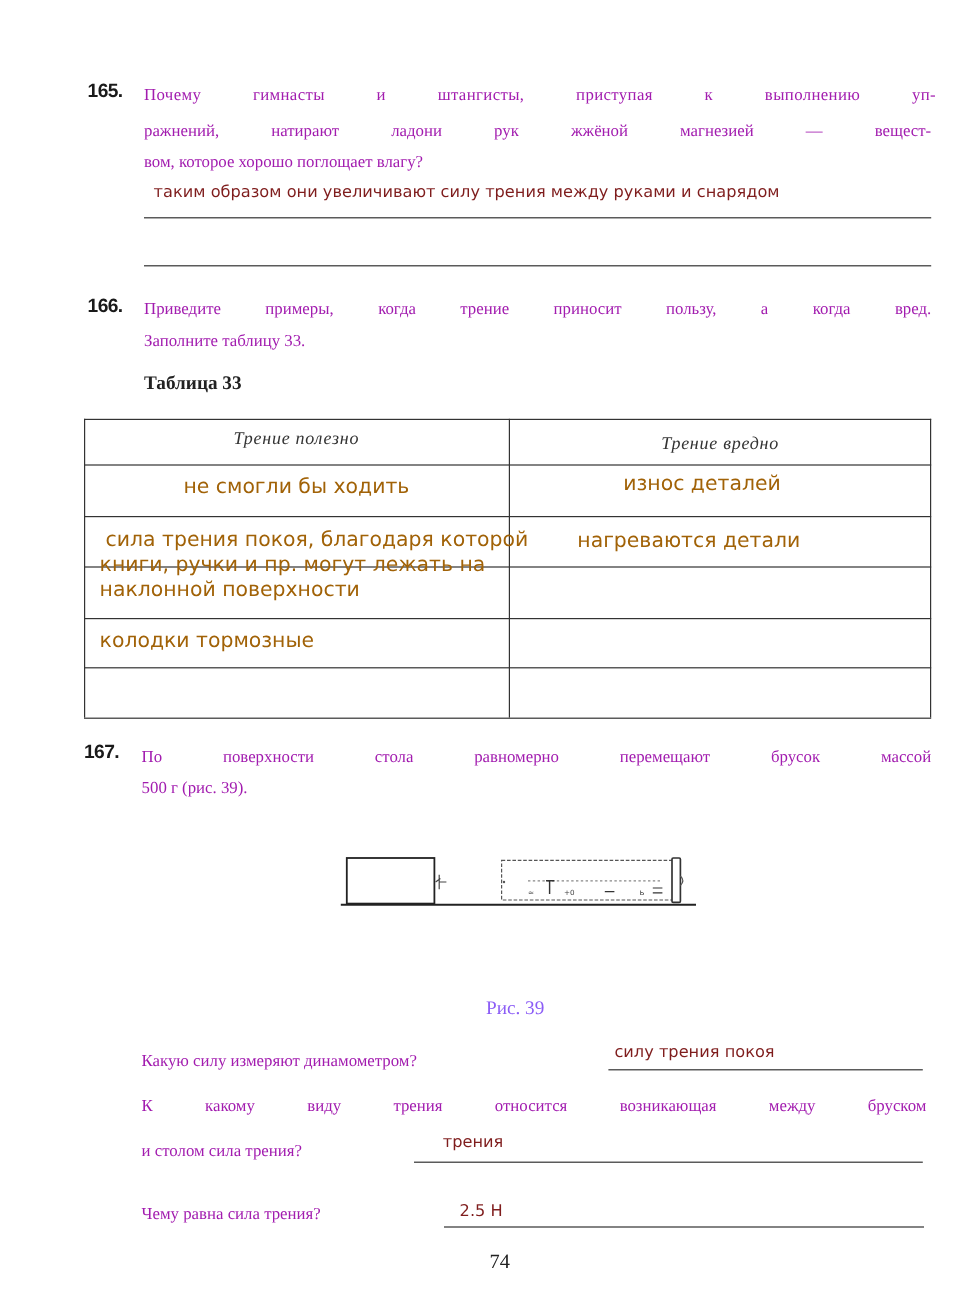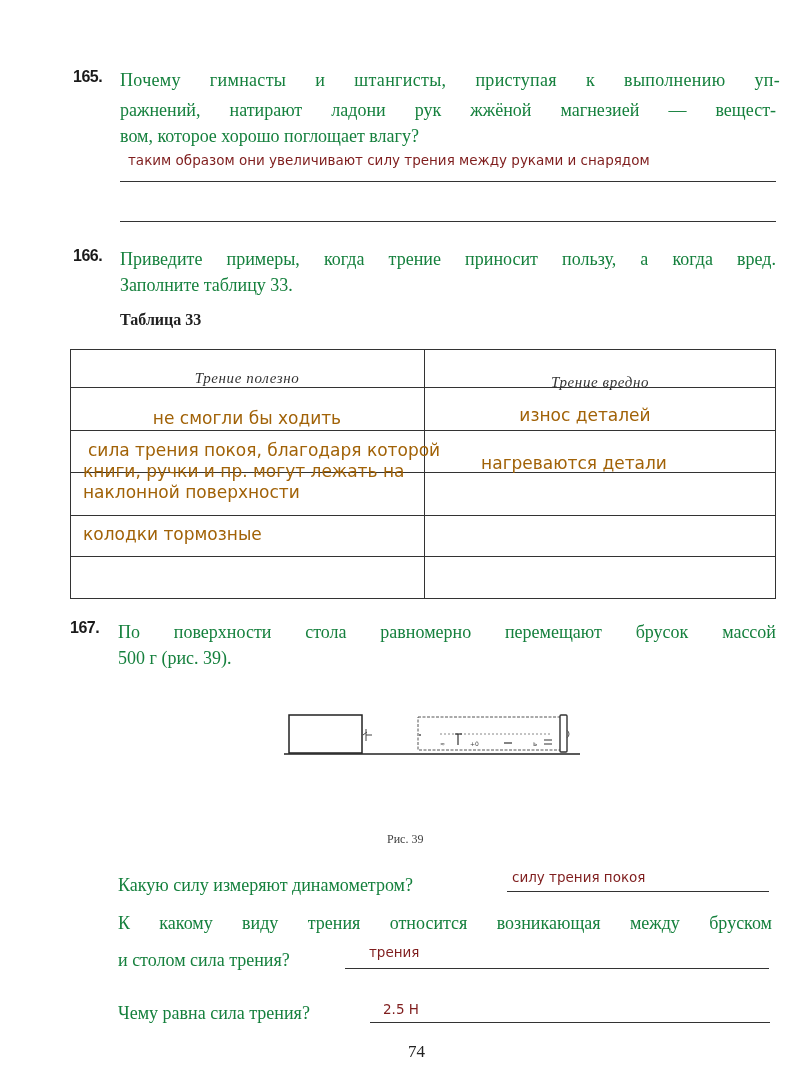--- a/index.html
+++ b/index.html
@@ -6,41 +6,41 @@
   body {
     width: 811px; height: 1088px; background: #ffffff; position: relative; overflow: hidden;
     color: #1a1a1a;
     font-family: "Liberation Serif", "DejaVu Serif", serif;
   }
   .abs { position: absolute; }
   .qnum {
     font-family: "Liberation Sans", "DejaVu Sans", sans-serif;
     font-weight: bold; font-size: 16px; letter-spacing: -0.5px;
   }
-  .qtext { font-size: 18px; line-height: 26px; color: #15803d; }
+  .qtext { font-size: 14px; line-height: 26px; color: #a21caf; }
   .answer {
     font-family: "DejaVu Sans", "Liberation Sans", sans-serif;
     font-size: 13.5px; color: #7f1d1d;
   }
   .rule { position: absolute; height: 0; border-top: 1.3px solid #333; }
 
   
   .tbl { position: absolute; left: 70px; top: 349px; width: 706px; height: 249px; }
   .tbl .hline { position: absolute; left: 0; width: 706px; border-top: 1.3px solid #333; }
   .tbl .vline { position: absolute; top: 0; height: 249px; border-left: 1.3px solid #333; }
   .cell {
     position: absolute; display: flex; align-items: center;
     font-family: "DejaVu Sans", "Liberation Sans", sans-serif; font-size: 17px; color: #a16207;
   }
-  .cell.center { justify-content: center; text-align: left; margin-top: 12px; }
+  .cell.center { justify-content: center; text-align: left; }
   .hdr {
     font-family: "Liberation Serif", "DejaVu Serif", serif;
     font-style: italic; font-size: 15px; color: #333; letter-spacing: 0.6px;
   }
-  .caption { font-size: 12px; color: #404040; }
+  .caption { font-size: 16px; color: #8b5cf6; margin-left: 18px; }
   .pagenum { font-size: 17px; color: #222; }
 </style>
 </head>
 <body>
 
 <div class="abs qnum" style="left:73px; top:68px;">165.</div>
 <div class="abs qtext" style="left:120px; top:67px; width:660px; text-align:justify; text-align-last:justify; letter-spacing:0.3px;">Почему гимнасты и штангисты, приступая к выполнению уп-</div>
 <div class="abs qtext" style="left:120px; top:97px; width:656px; text-align:justify; text-align-last:justify;">ражнений, натирают ладони рук жжёной магнезией — вещест-</div>
 <div class="abs qtext" style="left:120px; top:123px;">вом, которое хорошо поглощает влагу?</div>
 <div class="abs answer" style="left:128px; top:152px;">таким образом они увеличивают силу трения между руками и снарядом</div>

